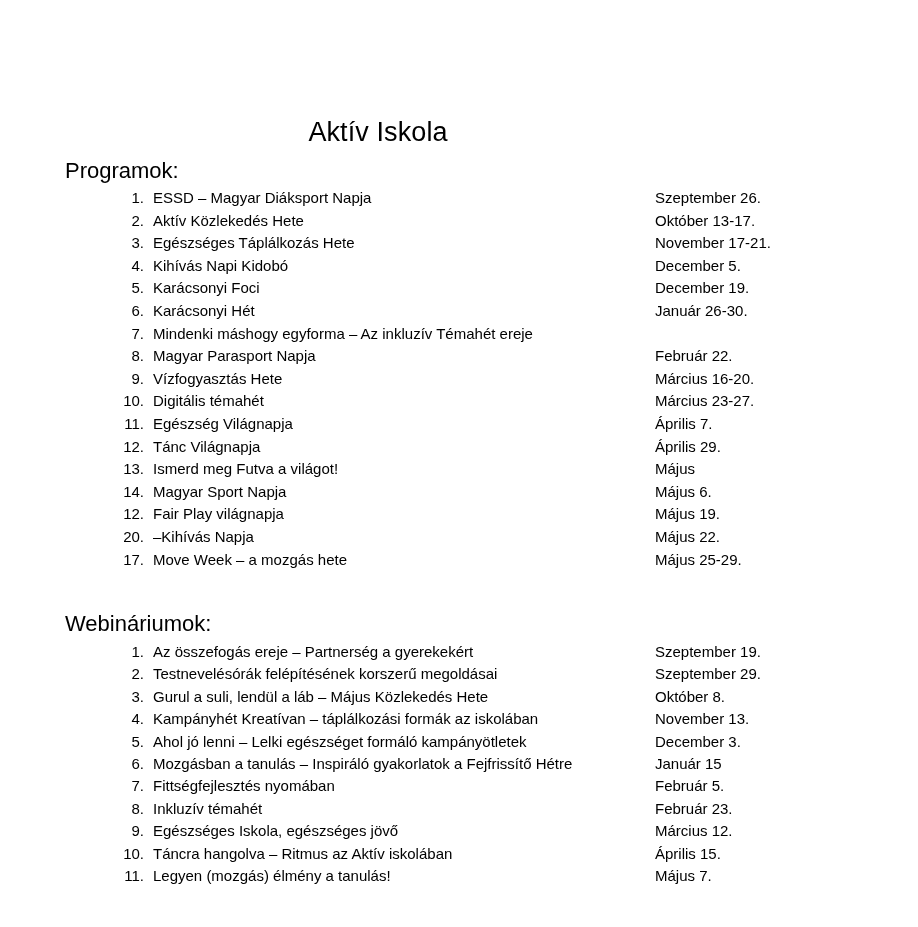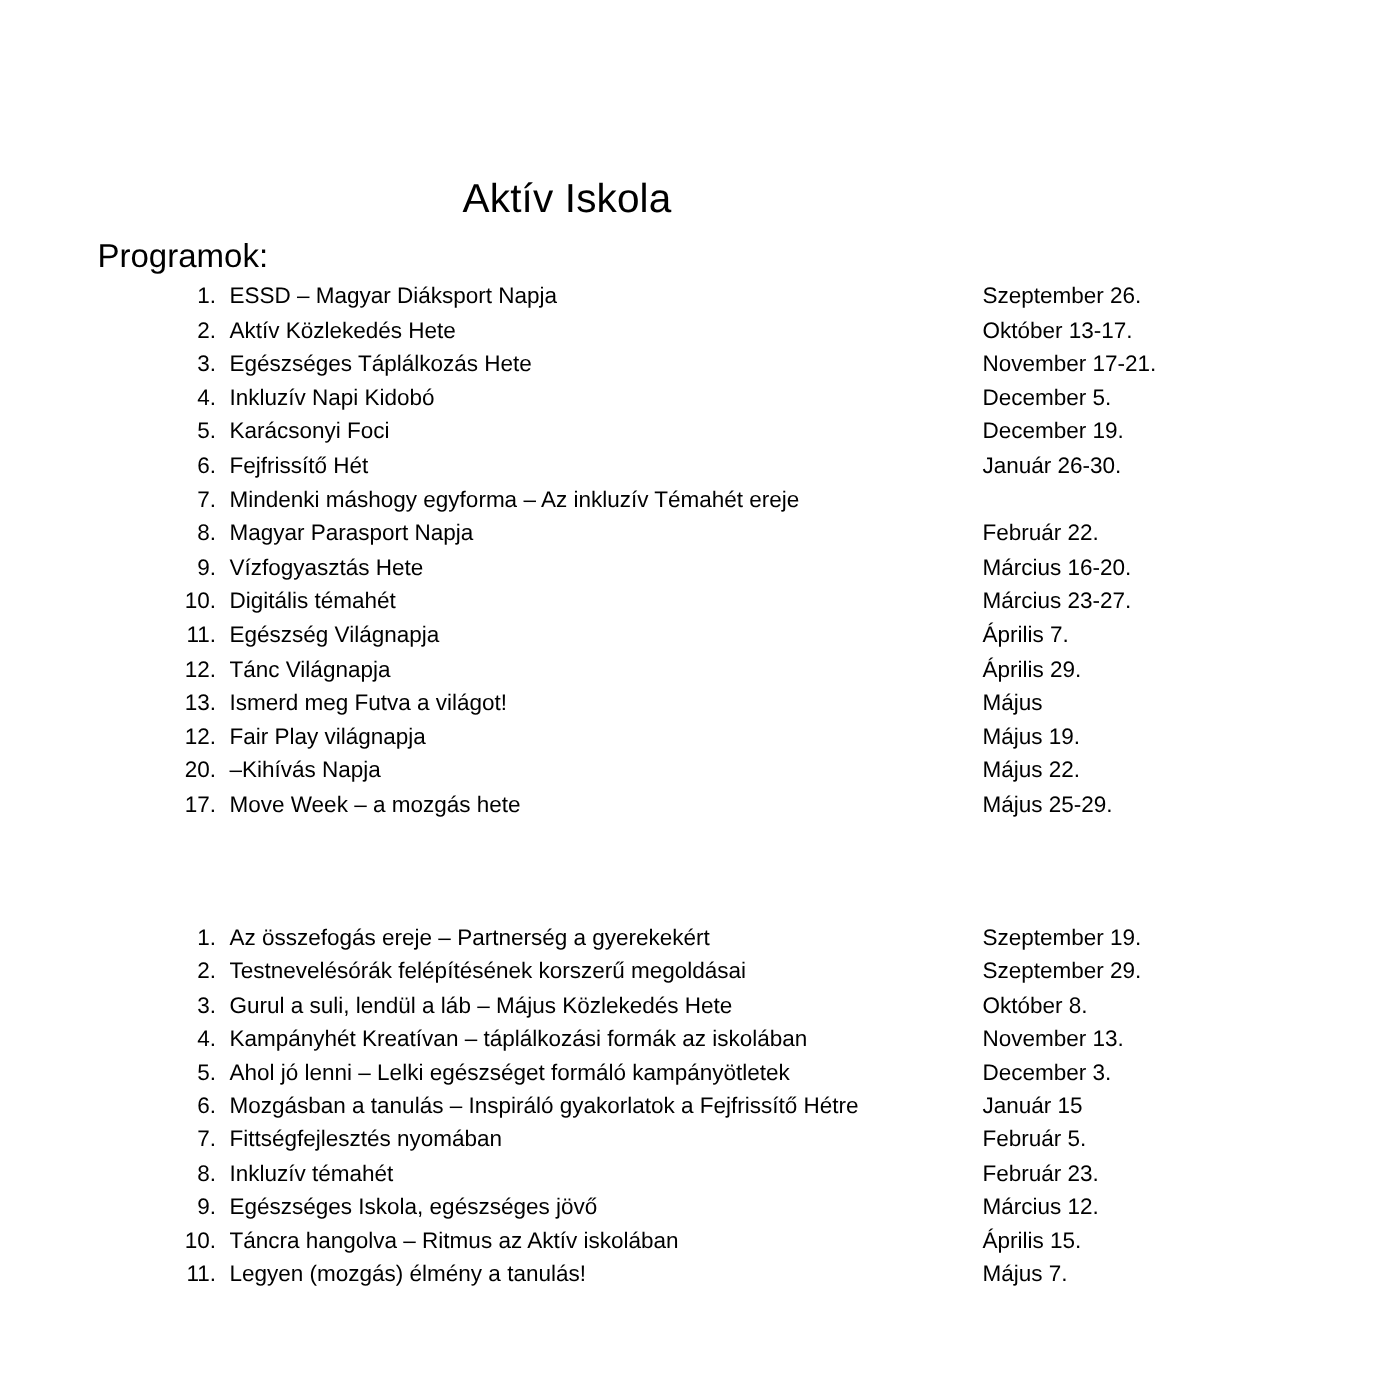--- a/index.html
+++ b/index.html
@@ -116,31 +116,31 @@
         <span class="item-label">Aktív Közlekedés Hete</span>
         <span class="item-date">Október 13-17.</span>
       </li>
       <li class="item-row">
         <span class="item-number">3.</span>
         <span class="item-label">Egészséges Táplálkozás Hete</span>
         <span class="item-date">November 17-21.</span>
       </li>
       <li class="item-row">
         <span class="item-number">4.</span>
-        <span class="item-label">Inkluzív Napi Kidobó</span>
+        <span class="item-label">Kihívás Napi Kidobó</span>
         <span class="item-date">December 5.</span>
       </li>
       <li class="item-row">
         <span class="item-number">5.</span>
         <span class="item-label">Karácsonyi Foci</span>
         <span class="item-date">December 19.</span>
       </li>
       <li class="item-row">
         <span class="item-number">6.</span>
-        <span class="item-label">Fejfrissítő Hét</span>
+        <span class="item-label">Karácsonyi Hét</span>
         <span class="item-date">Január 26-30.</span>
       </li>
       <li class="item-row">
         <span class="item-number">7.</span>
         <span class="item-label">Mindenki máshogy egyforma – Az inkluzív Témahét ereje</span>
         <span class="item-date"></span>
       </li>
       <li class="item-row">
         <span class="item-number">8.</span>
         <span class="item-label">Magyar Parasport Napja</span>
@@ -165,38 +165,44 @@
         <span class="item-number">12.</span>
         <span class="item-label">Tánc Világnapja</span>
         <span class="item-date">Április 29.</span>
       </li>
       <li class="item-row">
         <span class="item-number">13.</span>
         <span class="item-label">Ismerd meg Futva a világot!</span>
         <span class="item-date">Május</span>
       </li>
       <li class="item-row">
+        <span class="item-number">14.</span>
+        <span class="item-label">Magyar Sport Napja</span>
+        <span class="item-date">Május 6.</span>
+      </li>
+      <li class="item-row">
         <span class="item-number">12.</span>
         <span class="item-label">Fair Play világnapja</span>
         <span class="item-date">Május 19.</span>
       </li>
       <li class="item-row">
         <span class="item-number">20.</span>
         <span class="item-label">–Kihívás Napja</span>
         <span class="item-date">Május 22.</span>
       </li>
       <li class="item-row">
         <span class="item-number">17.</span>
         <span class="item-label">Move Week – a mozgás hete</span>
         <span class="item-date">Május 25-29.</span>
       </li>
     </ol>
   </div>
 
   <div class="section section-webinars">
+    <div class="section-heading">Webináriumok:</div>
     <ol class="item-list list-webinars">
       <li class="item-row">
         <span class="item-number">1.</span>
         <span class="item-label">Az összefogás ereje – Partnerség a gyerekekért</span>
         <span class="item-date">Szeptember 19.</span>
       </li>
       <li class="item-row">
         <span class="item-number">2.</span>
         <span class="item-label">Testnevelésórák felépítésének korszerű megoldásai</span>
         <span class="item-date">Szeptember 29.</span>

